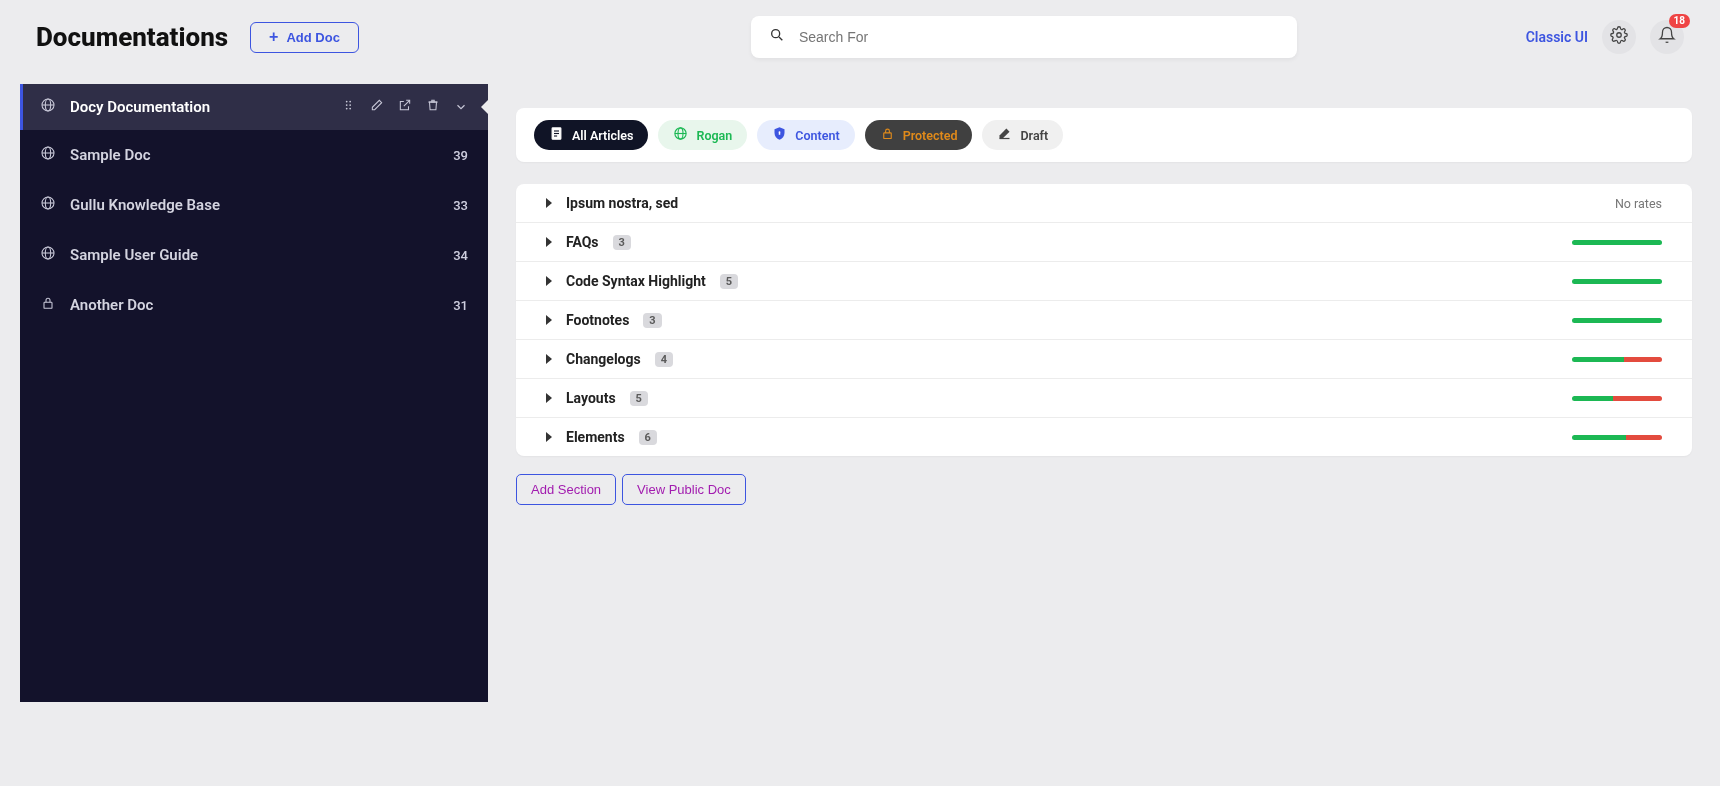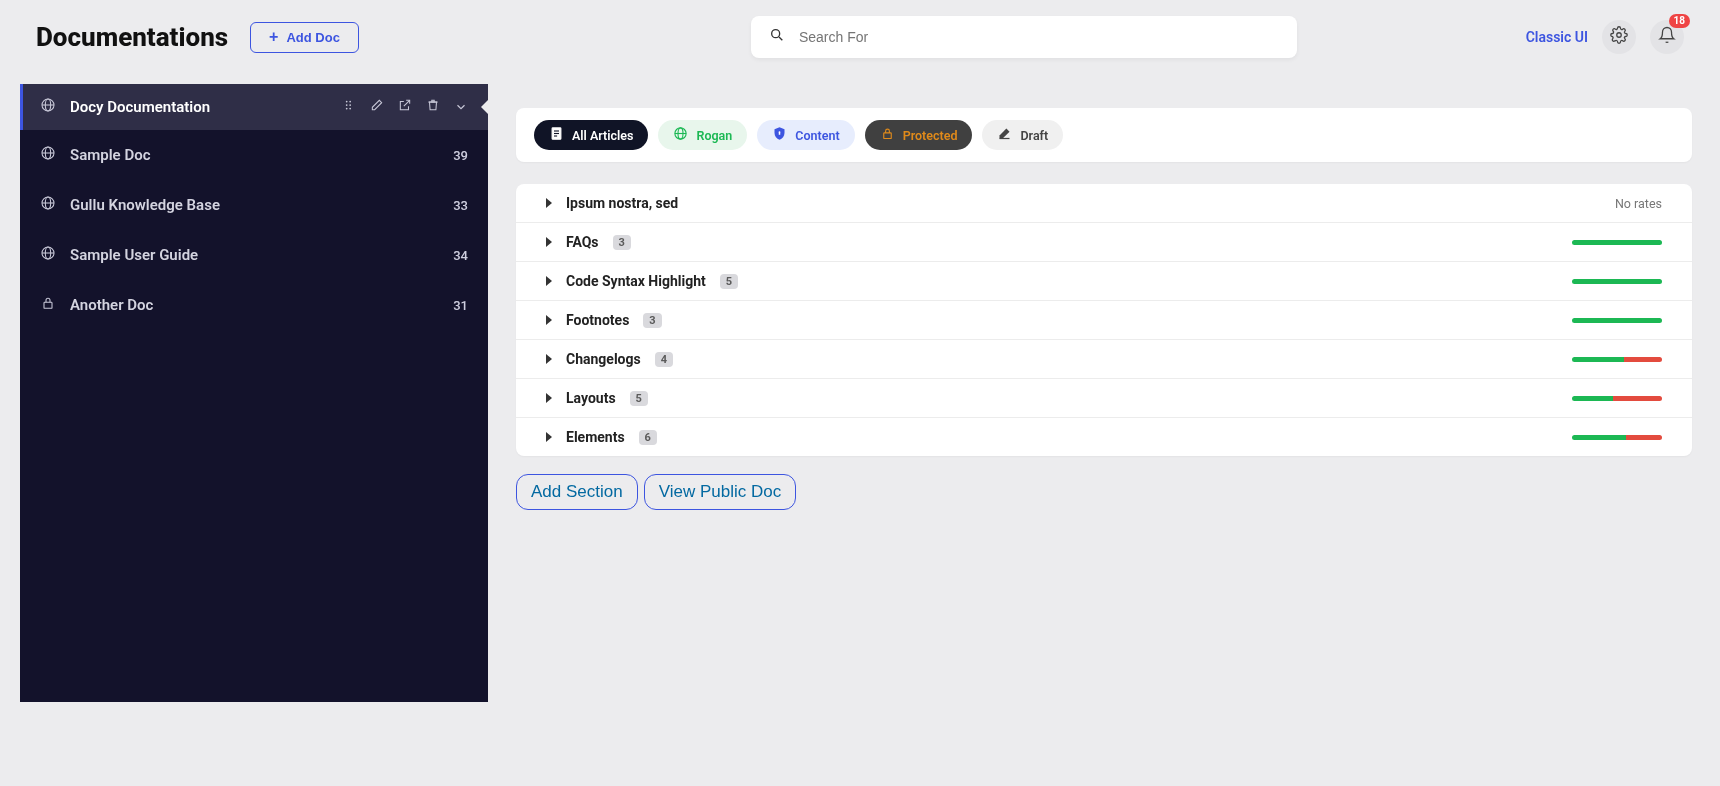--- a/index.html
+++ b/index.html
@@ -170,21 +170,21 @@
   .bar {
     width:90px; height:5px; border-radius:3px; overflow:hidden;
     display:flex;
   }
   .bar .good { background:#1CB854; height:100%; }
   .bar .bad { background:#E34B3E; height:100%; }
 
   .bottom-actions { display:flex; gap:6px; margin-top:18px; }
   .outline-btn {
     padding:7px 14px; border:1px solid #3D55E0; background:transparent;
-    color:#0369a1; border-radius:12px; font-size:17px; font-weight:500;
+    color:#a21caf; border-radius:5px; font-size:13px; font-weight:500;
     cursor:pointer;
   }
 </style>
 </head>
 <body>
 
 <div class="topbar">
   <div class="page-title">Documentations</div>
   <button class="add-doc-btn">
     <span class="plus">+</span>

